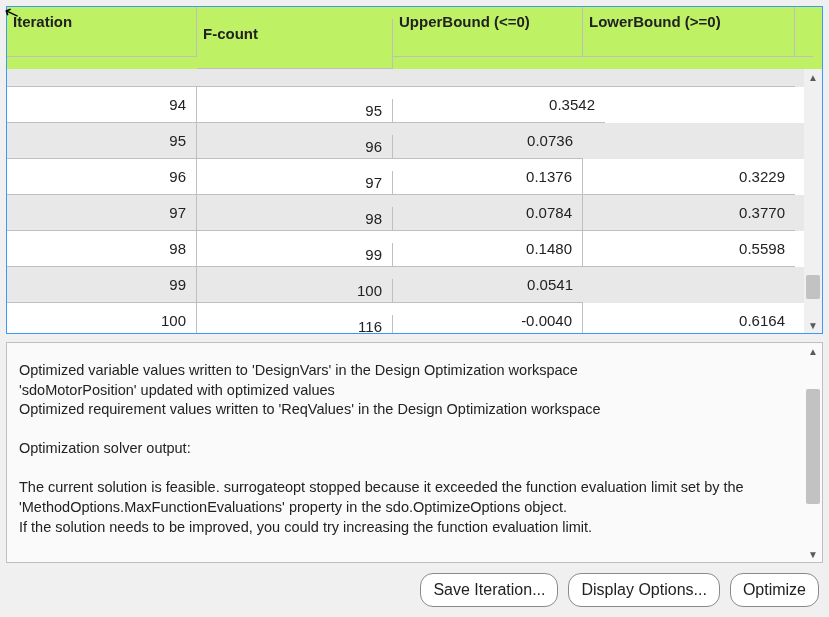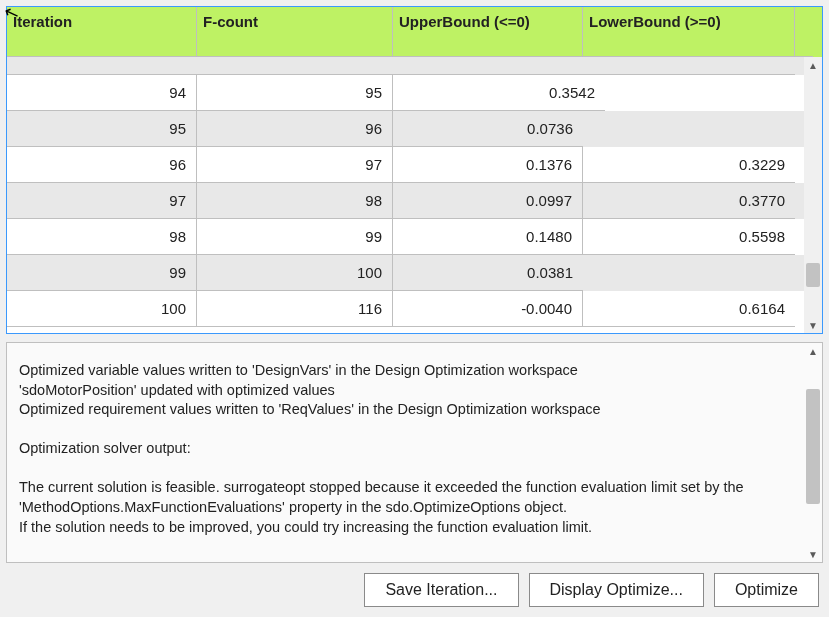--- a/index.html
+++ b/index.html
@@ -39,21 +39,21 @@
     border-right: 1px solid #bfbfbf;
     border-bottom: 1px solid #bfbfbf;
     padding: 6px 6px;
     font-weight: bold;
     font-size: 15px;
     text-align: left;
     height: 50px;
   }
   .th:last-child { border-right: none; }
   .col-iter  { width: 190px; }
-  .col-fc    { width: 196px; }
+  .col-fc    { width: 196px; margin-top: 12px; }
   .col-ub    { width: 190px; }
   .col-lb    { width: 212px; }
   .col-scroll{ width: 18px; flex: 0 0 18px; }
   .th.col-scroll { border-bottom: 1px solid #bfbfbf; }
   .table-body-wrap {
     position: relative;
     display: flex;
     flex: 1 1 auto;
     min-height: 0;
   }
@@ -157,23 +157,23 @@
   
   .button-row {
     flex: 0 0 auto;
     display: flex;
     justify-content: flex-end;
     gap: 10px;
     padding: 2px 4px 4px 0;
   }
   .btn {
     border: 1px solid #8a8a8a;
-    border-radius: 0;
+    border-radius: 13px;
     background: #fff;
-    padding: 7px 20px;
+    padding: 7px 12px;
     font-size: 16px;
     cursor: pointer;
     color: #222;
   }
   
   .cursor-glyph {
     position: absolute;
     top: 2px; left: 4px;
     font-size: 18px;
     pointer-events: none;
@@ -219,33 +219,33 @@
           </div>
           <div class="tr odd">
             <div class="td col-iter">96</div>
             <div class="td col-fc">97</div>
             <div class="td col-ub">0.1376</div>
             <div class="td col-lb">0.3229</div>
           </div>
           <div class="tr even">
             <div class="td col-iter">97</div>
             <div class="td col-fc">98</div>
-            <div class="td col-ub">0.0997</div>
+            <div class="td col-ub">0.0784</div>
             <div class="td col-lb">0.3770</div>
           </div>
           <div class="tr odd">
             <div class="td col-iter">98</div>
             <div class="td col-fc">99</div>
             <div class="td col-ub">0.1480</div>
             <div class="td col-lb">0.5598</div>
           </div>
           <div class="tr even">
             <div class="td col-iter">99</div>
             <div class="td col-fc">100</div>
-            <div class="td col-ub">0.0381</div>
+            <div class="td col-ub">0.0541</div>
           </div>
           <div class="tr odd">
             <div class="td col-iter">100</div>
             <div class="td col-fc">116</div>
             <div class="td col-ub">-0.0040</div>
             <div class="td col-lb">0.6164</div>
           </div>
         </div>
       </div>
       <div class="vscroll">
@@ -271,17 +271,17 @@
       <div class="arrow">▲</div>
       <div class="track">
         <div class="thumb" style="top:30px;height:115px;"></div>
       </div>
       <div class="arrow">▼</div>
     </div>
   </div>
 
   <div class="button-row">
     <button class="btn">Save Iteration...</button>
-    <button class="btn">Display Optimize...</button>
+    <button class="btn">Display Options...</button>
     <button class="btn">Optimize</button>
   </div>
 
 </div>
 
 </body></html>

